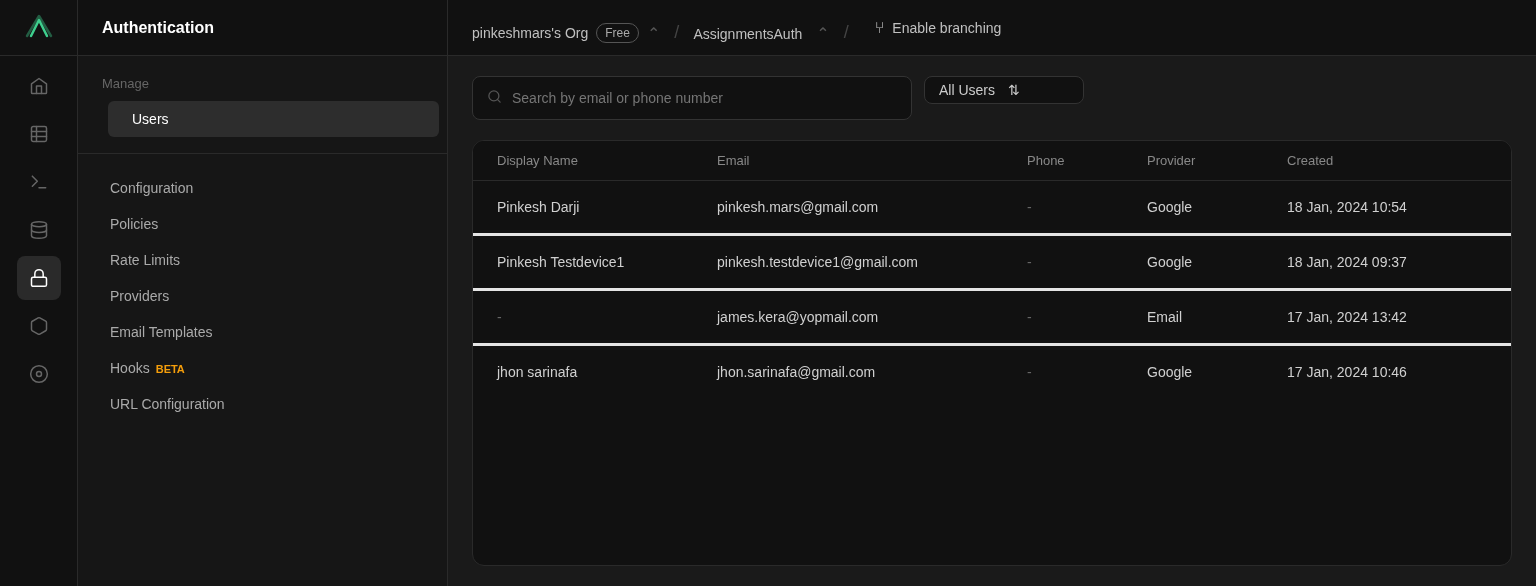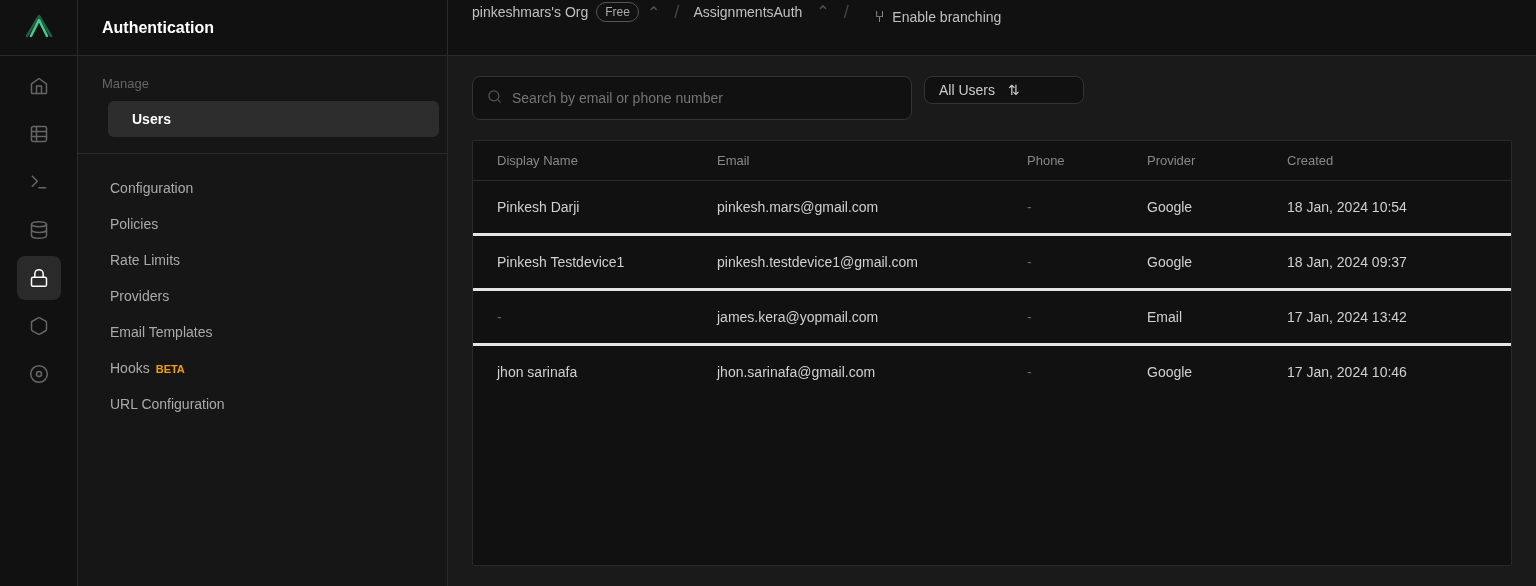--- a/index.html
+++ b/index.html
@@ -51,22 +51,22 @@
 
     .app-title {
       font-size: 16px;
       font-weight: 600;
       color: #ffffff;
     }
 
     .breadcrumb-area {
       flex: 1;
       display: flex;
-      align-items: flex-start;
-      padding: 2px 24px;
+      align-items: flex-end;
+      padding: 12px 24px;
       gap: 10px;
       height: 100%;
     }
 
     .breadcrumb-org {
       display: flex;
       align-items: center;
       gap: 8px;
       color: #c0c0c0;
       font-size: 14px;
@@ -168,21 +168,21 @@
       color: #aaa;
       cursor: pointer;
       font-size: 14px;
       border-radius: 6px;
       margin: 0 8px;
     }
 
     .sidebar-nav-item.active {
       background: #2d2d2d;
       color: #ffffff;
-      font-weight: 700;
+      font-weight: 400;
       margin-left: 30px;
     }
 
     .sidebar-divider {
       height: 1px;
       background: #2a2a2a;
       margin: 16px 0;
     }
 
     .beta-badge {
@@ -259,21 +259,21 @@
 
     .filter-chevron {
       color: #666;
       font-size: 14px;
     }
 
     
     .users-table {
       background: #111111;
       border: 1px solid #2a2a2a;
-      border-radius: 2px;
+      border-radius: 12px;
       overflow: hidden;
       flex: 1;
     }
 
     .table-header {
       display: grid;
       grid-template-columns: 220px 1fr 120px 140px 200px;
       padding: 12px 24px;
       border-bottom: 1px solid #2a2a2a;
       background: #111111;

